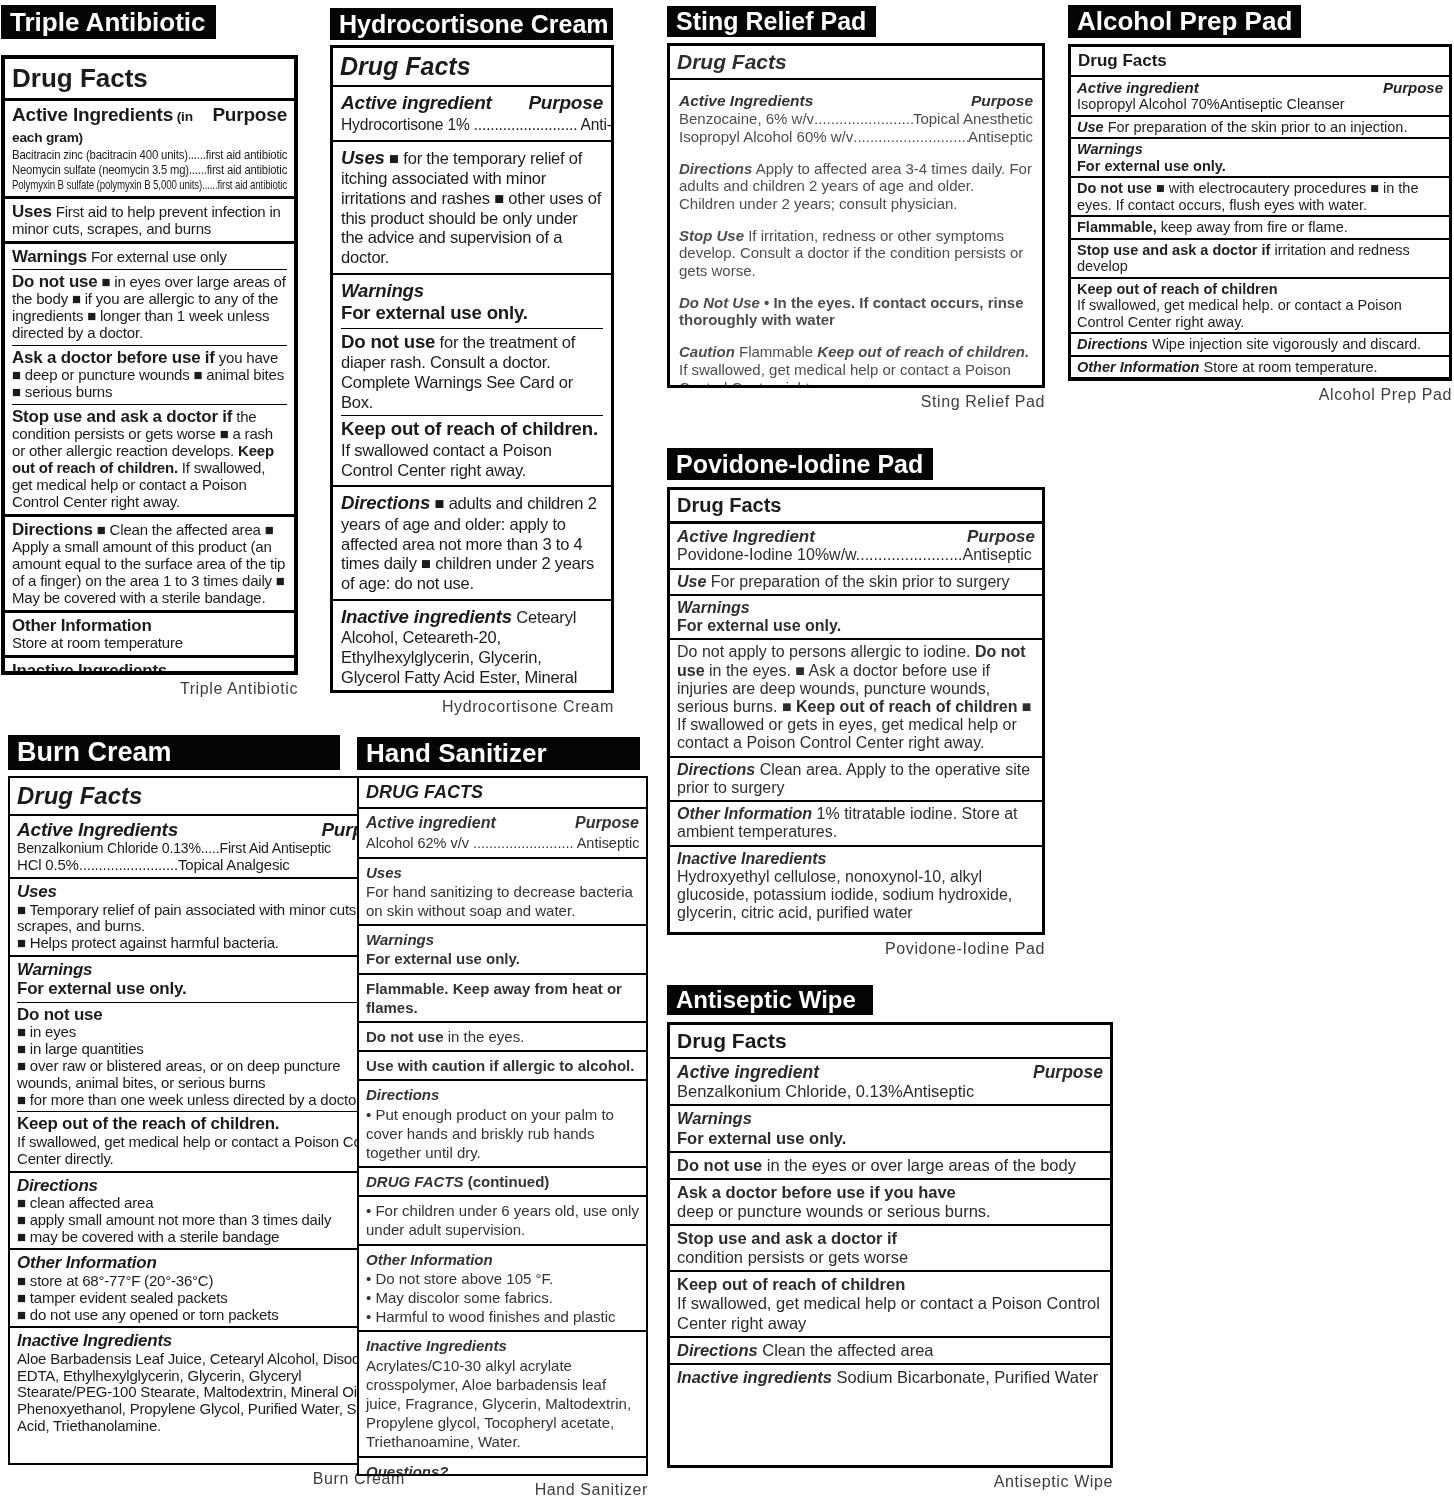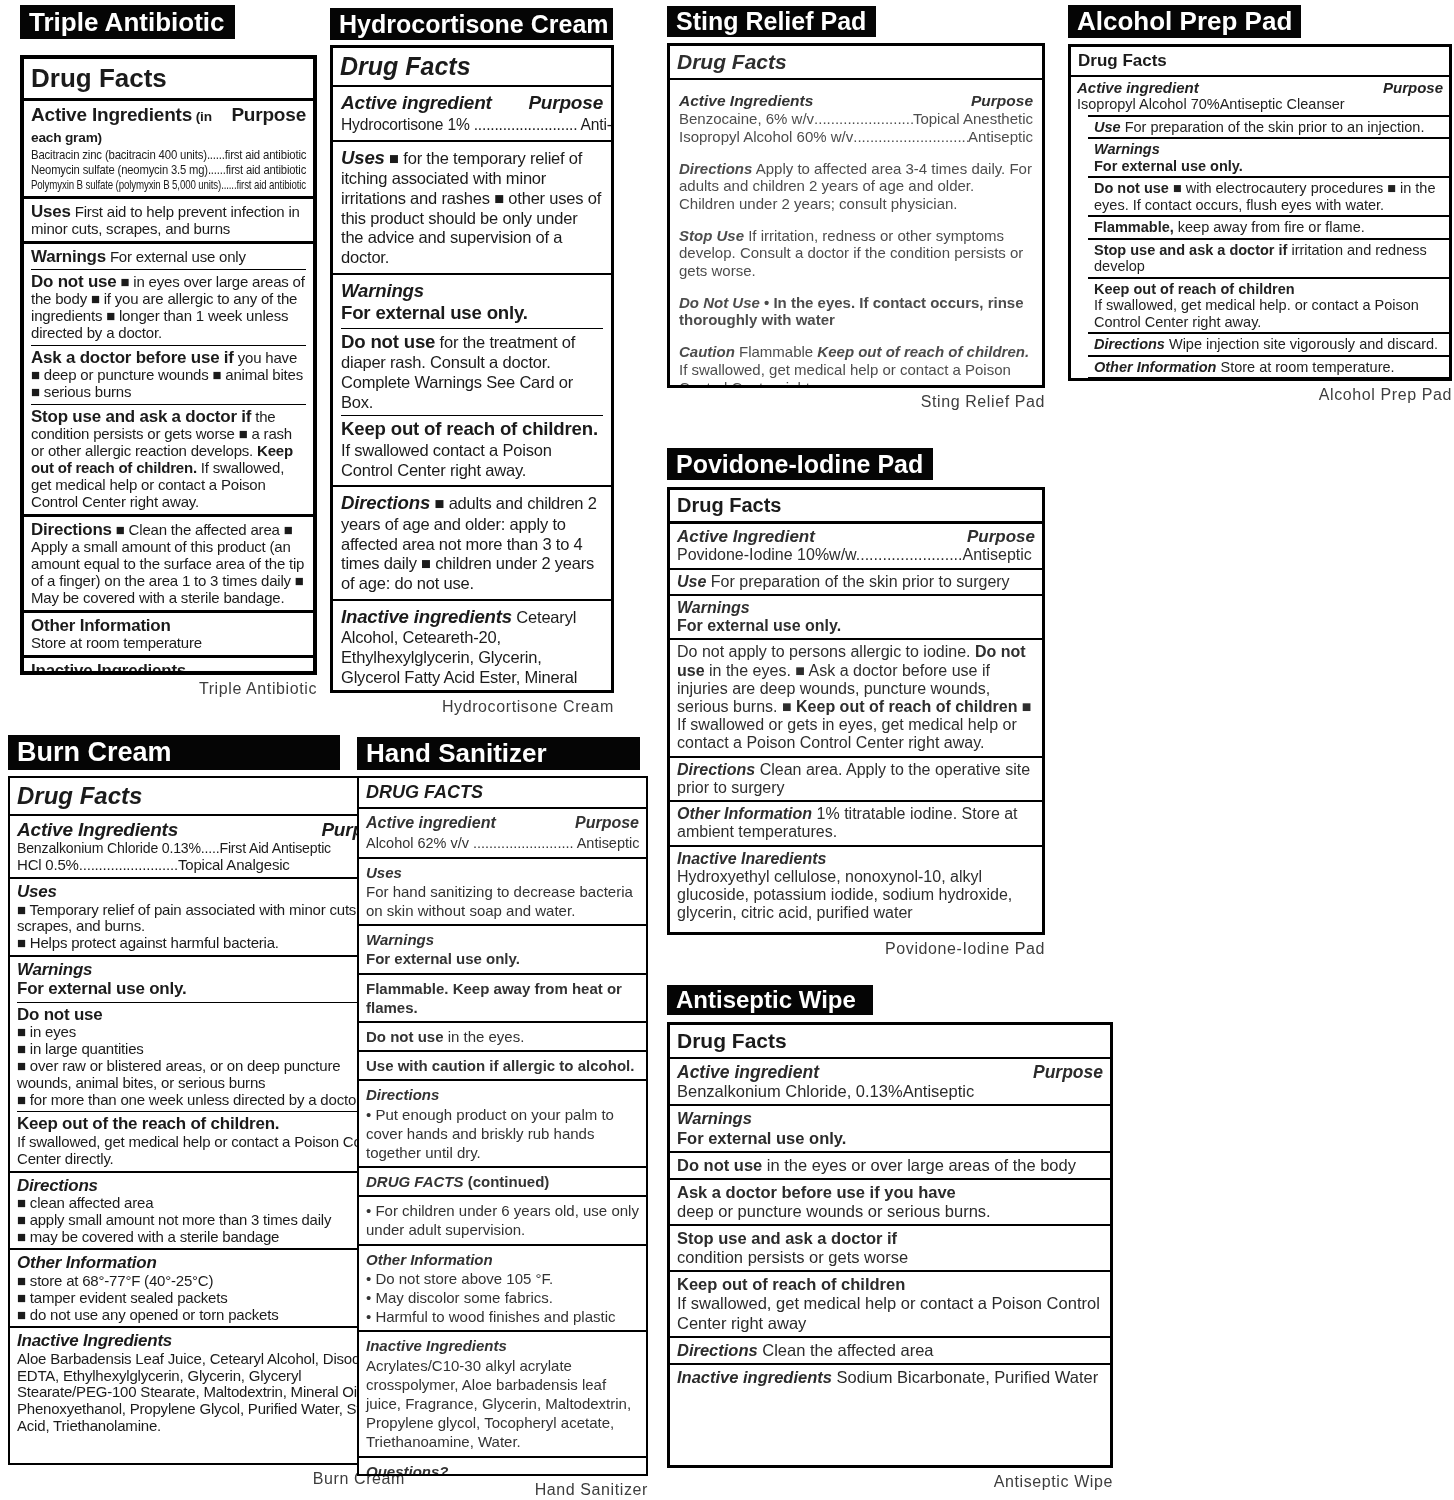--- a/index.html
+++ b/index.html
@@ -23,21 +23,21 @@
   .hrow{justify-content:space-between;font-weight:700;}
   .caption{text-align:right;color:#3d3d3d;font-size:16px;letter-spacing:0.6px;margin-top:5px;}
   .s-r{font-weight:400;font-style:normal;}
   .s-b{font-weight:700;}
   .s-bi{font-weight:700;font-style:italic;}
   .s-bL{font-weight:700;font-size:113%;}
   .s-biL{font-weight:700;font-style:italic;font-size:113%;}
   .s-bsm{font-weight:700;font-size:72%;}
 
   
-  #p-triple{left:20px;top:5px;width:297px;}
+  #p-triple{left:1px;top:5px;width:297px;}
   #p-triple .ptitle{width:215px;height:34px;font-size:26px;}
   #p-triple .box{margin-top:16px;height:620px;border-width:4px;}
   #p-triple .df{font-size:26px;}
   #p-triple .secs{font-size:15px;line-height:1.13;letter-spacing:-0.2px;}
   #p-triple .hrow{font-size:19px;}
   #p-triple .fit{font-size:13.5px;}
 
   
   #p-hydro{left:330px;top:8px;width:284px;}
   #p-hydro .ptitle{width:283px;height:32px;font-size:25px;}
@@ -57,21 +57,21 @@
   #p-sting .sec{border:none;padding:2px 9px;margin-top:10px;}
   #p-sting .hrow{font-size:15.5px;color:#333;}
 
   
   #p-alcohol{left:1068px;top:5px;width:384px;}
   #p-alcohol .ptitle{width:233px;height:33px;font-size:26px;}
   #p-alcohol .box{margin-top:6px;height:337px;}
   #p-alcohol .df{font-size:17px;border-bottom-width:2.5px;}
   #p-alcohol .secs{font-size:14.5px;line-height:1.14;color:#222;}
   #p-alcohol .sec{padding:2px 6px;}
-  #p-alcohol .sec-thick{border-top-width:2px;margin-left:17px;}
+  #p-alcohol .sec-thick{border-top-width:2px;}
   #p-alcohol .hrow{font-size:15px;}
 
   
   #p-burn{left:8px;top:735px;width:397px;}
   #p-burn .ptitle{width:332px;height:35px;font-size:27px;}
   #p-burn .box{margin-top:6px;height:689px;border-width:2.5px;}
   #p-burn .df{font-size:24px;font-style:italic;border-bottom-width:2.5px;}
   #p-burn .secs{font-size:15px;line-height:1.13;letter-spacing:-0.2px;}
   #p-burn .hrow{font-size:19px;}
   #p-burn .sec-thick{border-top-width:2.5px;}
@@ -294,21 +294,21 @@
             <div class="para"><span class="s-r">If swallowed, get medical help or contact a Poison Control Center directly.</span></div>
           </div>
           <div class="sec sec-thick">
             <div class="para"><span class="s-biL">Directions</span></div>
             <div class="para"><span class="s-r">■ clean affected area</span></div>
             <div class="para fit" style="transform-origin: left center; transform: scaleX(0.990536);"><span class="s-r">■ apply small amount not more than 3 times daily</span></div>
             <div class="para"><span class="s-r">■ may be covered with a sterile bandage</span></div>
           </div>
           <div class="sec sec-thick">
             <div class="para"><span class="s-biL">Other Information</span></div>
-            <div class="para"><span class="s-r">■ store at 68°-77°F (40°-25°C)</span></div>
+            <div class="para"><span class="s-r">■ store at 68°-77°F (20°-36°C)</span></div>
             <div class="para"><span class="s-r">■ tamper evident sealed packets</span></div>
             <div class="para"><span class="s-r">■ do not use any opened or torn packets</span></div>
           </div>
           <div class="sec sec-thick">
             <div class="para"><span class="s-biL">Inactive Ingredients</span></div>
             <div class="para"><span class="s-r">Aloe Barbadensis Leaf Juice, Cetearyl Alcohol, Disodium EDTA, Ethylhexylglycerin, Glycerin, Glyceryl Stearate/PEG-100 Stearate, Maltodextrin, Mineral Oil, Phenoxyethanol, Propylene Glycol, Purified Water, Stearic Acid, Triethanolamine.</span></div>
           </div>
         </div>
     </div>
     <div class="caption">Burn Cream</div>

